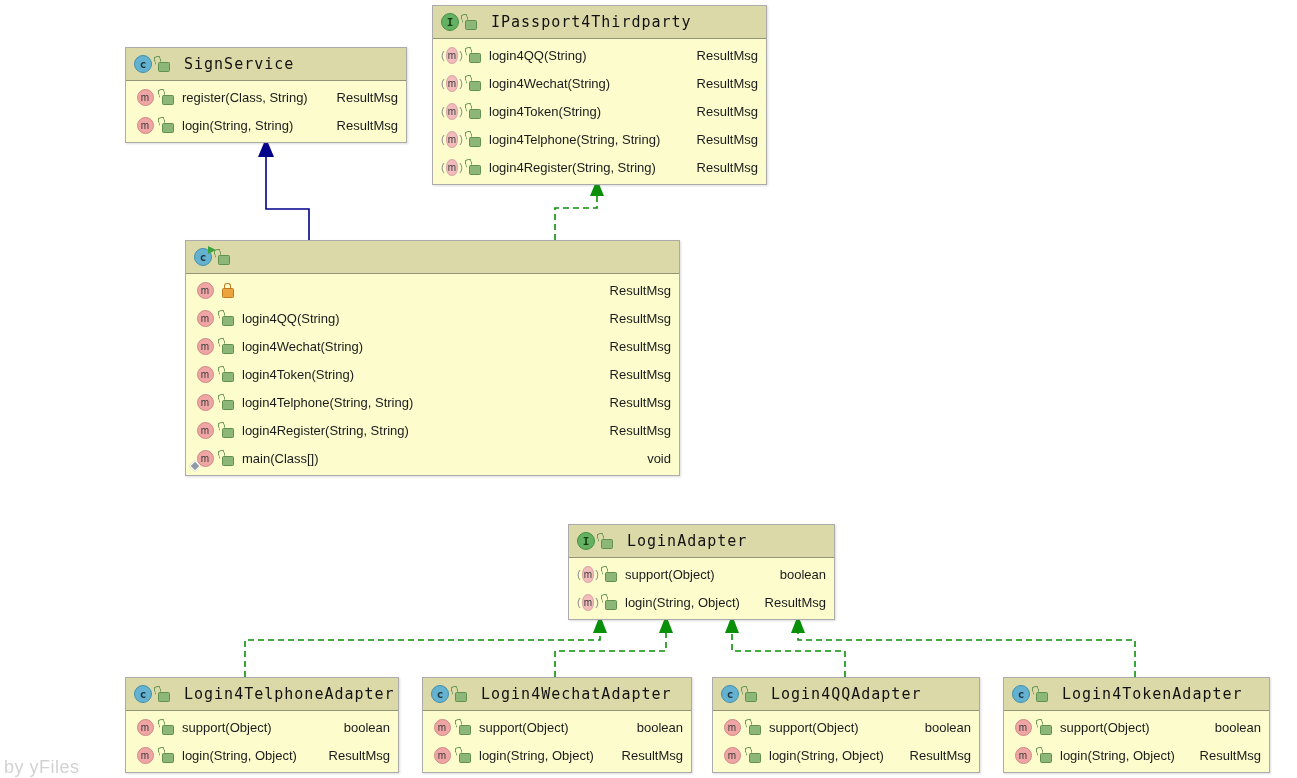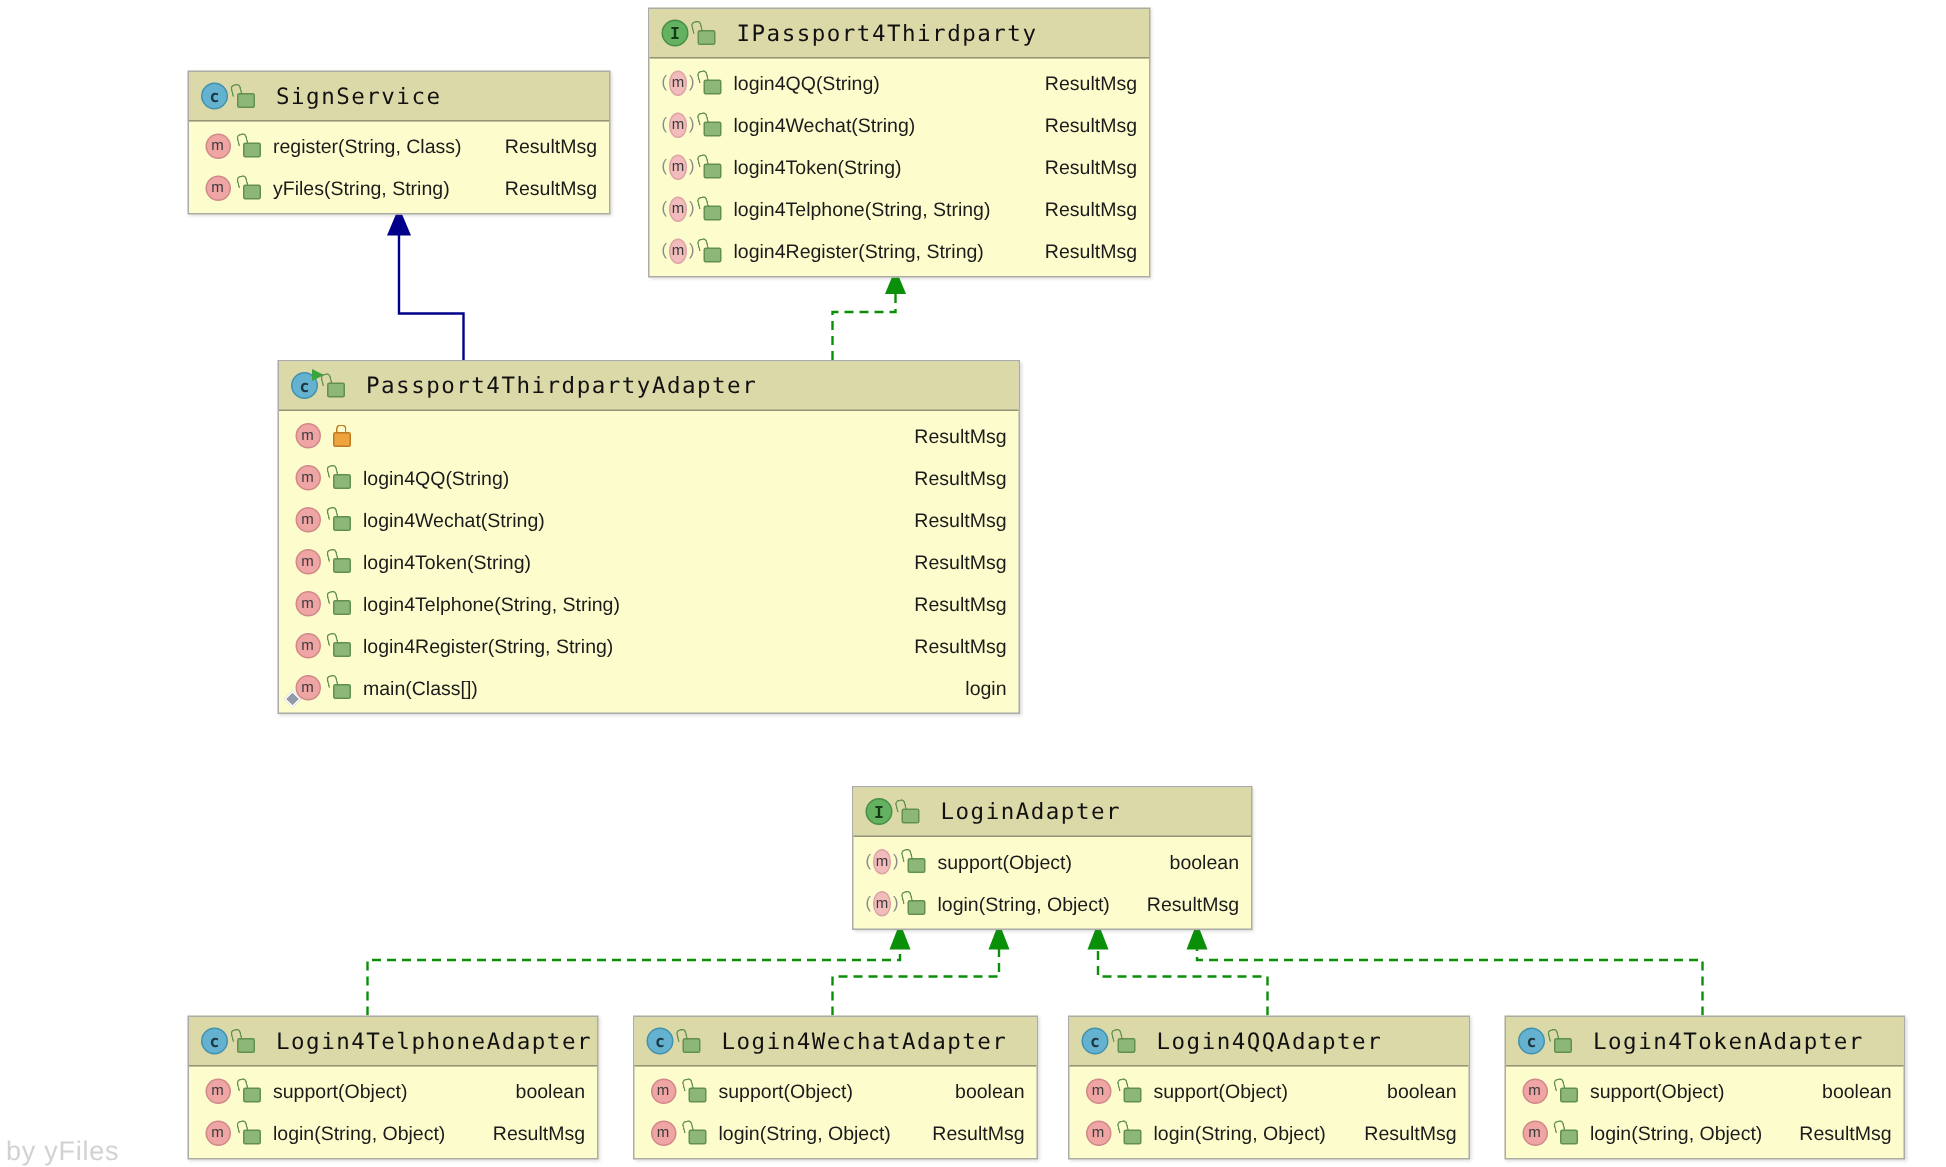--- a/index.html
+++ b/index.html
@@ -83,29 +83,29 @@
           <span class="ticon cls">c</span>
           <span class="lock green"></span>
           <span class="title">SignService</span>
         </div>
         <div class="body">
           <div class="row">
             <span class="mwrap">
               <span class="mcircle">m</span>
             </span>
             <span class="lock green"></span>
-            <span class="sig">register(String, Class)</span>
-            <span class="ret">ResultMsg</span>
-          </div>
-          <div class="row">
-            <span class="mwrap">
-              <span class="mcircle">m</span>
-            </span>
-            <span class="lock green"></span>
-            <span class="sig">yFiles(String, String)</span>
+            <span class="sig">register(Class, String)</span>
+            <span class="ret">ResultMsg</span>
+          </div>
+          <div class="row">
+            <span class="mwrap">
+              <span class="mcircle">m</span>
+            </span>
+            <span class="lock green"></span>
+            <span class="sig">login(String, String)</span>
             <span class="ret">ResultMsg</span>
           </div>
         </div>
       </div>
       <div class="node" style="left: 432px; top: 5px; width: 333px;">
         <div class="hdr">
           <span class="ticon iface">I</span>
           <span class="lock green"></span>
           <span class="title">IPassport4Thirdparty</span>
         </div>
@@ -159,21 +159,20 @@
             <span class="lock green"></span>
             <span class="sig">login4Register(String, String)</span>
             <span class="ret">ResultMsg</span>
           </div>
         </div>
       </div>
       <div class="node" style="left: 185px; top: 240px; width: 493px;">
         <div class="hdr">
           <span class="ticon cls">c<span class="runmark"></span></span>
           <span class="lock green"></span>
-          <span class="title">Passport4ThirdpartyAdapter</span>
         </div>
         <div class="body">
           <div class="row">
             <span class="mwrap">
               <span class="mcircle">m</span>
             </span>
             <span class="lock orange"></span>
             <span class="ret">ResultMsg</span>
           </div>
           <div class="row">
@@ -216,21 +215,21 @@
             <span class="sig">login4Register(String, String)</span>
             <span class="ret">ResultMsg</span>
           </div>
           <div class="row">
             <span class="mwrap">
               <span class="mcircle">m</span>
               <span class="diamond"></span>
             </span>
             <span class="lock green"></span>
             <span class="sig">main(Class[])</span>
-            <span class="ret">login</span>
+            <span class="ret">void</span>
           </div>
         </div>
       </div>
       <div class="node" style="left: 568px; top: 524px; width: 265px;">
         <div class="hdr">
           <span class="ticon iface">I</span>
           <span class="lock green"></span>
           <span class="title">LoginAdapter</span>
         </div>
         <div class="body">

